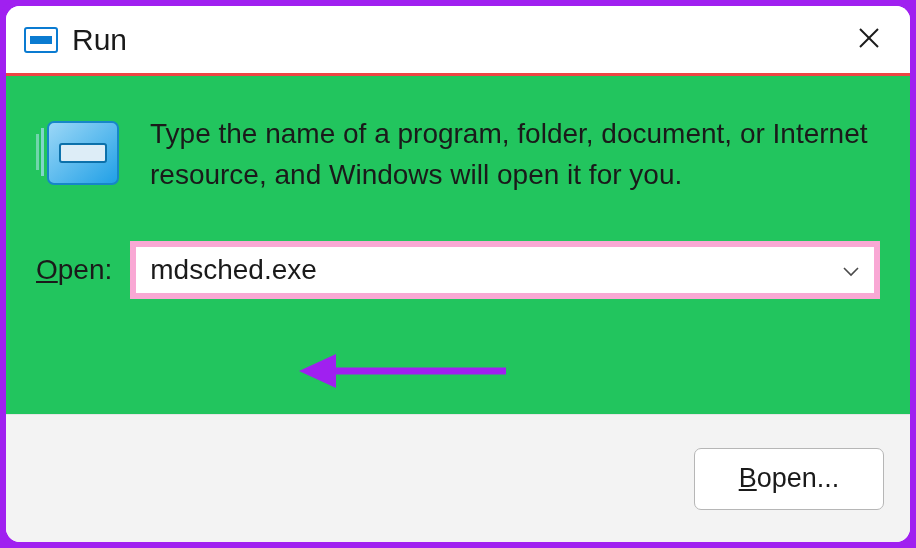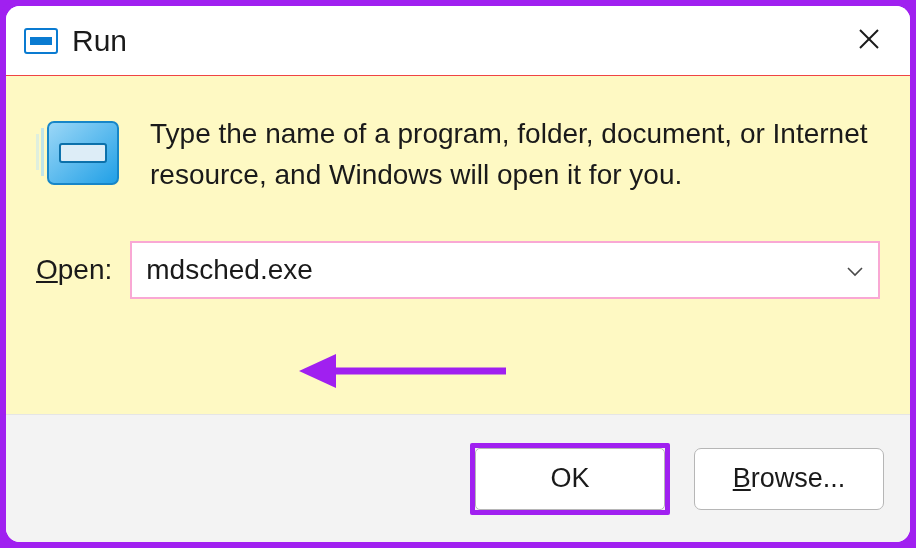--- a/index.html
+++ b/index.html
@@ -25,21 +25,21 @@
       overflow: hidden;
       display: flex;
       flex-direction: column;
       position: relative;
     }
     .titlebar {
       height: 70px;
       display: flex;
       align-items: center;
       padding: 0 18px;
-      border-bottom: 1px solid #ef4444;
+      border-bottom: 3px solid #ef4444;
       background: #fff;
     }
     .titlebar-icon {
       width: 34px;
       height: 26px;
       margin-right: 14px;
       position: relative;
     }
     .titlebar-icon svg { display: block; }
     .titlebar-title {
@@ -55,21 +55,21 @@
       align-items: center;
       justify-content: center;
       cursor: default;
       font-size: 28px;
       color: #1a1a1a;
       background: transparent;
       border: none;
     }
     .content {
       padding: 38px 30px 40px 30px;
-      background: #fef9c3;
+      background: #22c55e;
       flex: 1;
       position: relative;
     }
     .desc-row {
       display: flex;
       align-items: flex-start;
       gap: 28px;
       margin-bottom: 46px;
     }
     .run-big-icon {
@@ -90,21 +90,21 @@
       gap: 18px;
     }
     .open-label {
       font-size: 28px;
       color: #1a1a1a;
     }
     .open-label .u { text-decoration: underline; }
     .combo {
       flex: 1;
       height: 58px;
-      border: 2px solid #f9a8d4;
+      border: 6px solid #f9a8d4;
       display: flex;
       align-items: center;
       padding: 4px 14px;
       background: #fff;
       position: relative;
     }
     .combo-input {
       flex: 1;
       border: none;
       outline: none;
@@ -214,23 +214,20 @@
 
       <div class="arrow-annotation">
         <svg width="220" height="50" viewBox="0 0 220 50">
           <line x1="210" y1="25" x2="32" y2="25" stroke="#a020f0" stroke-width="7"></line>
           <polygon points="3,25 40,8 40,42" fill="#a020f0"></polygon>
         </svg>
       </div>
     </div>
 
     <div class="button-bar">
-      <span class="ok-wrap">
-        <button class="btn">OK</button>
-      </span>
       <button class="btn">
           <span class="u">B</span>
-          <span>rowse...</span>
+          <span>open...</span>
         </button>
     </div>
 
   </div>
 </div>
 
 </body></html>

